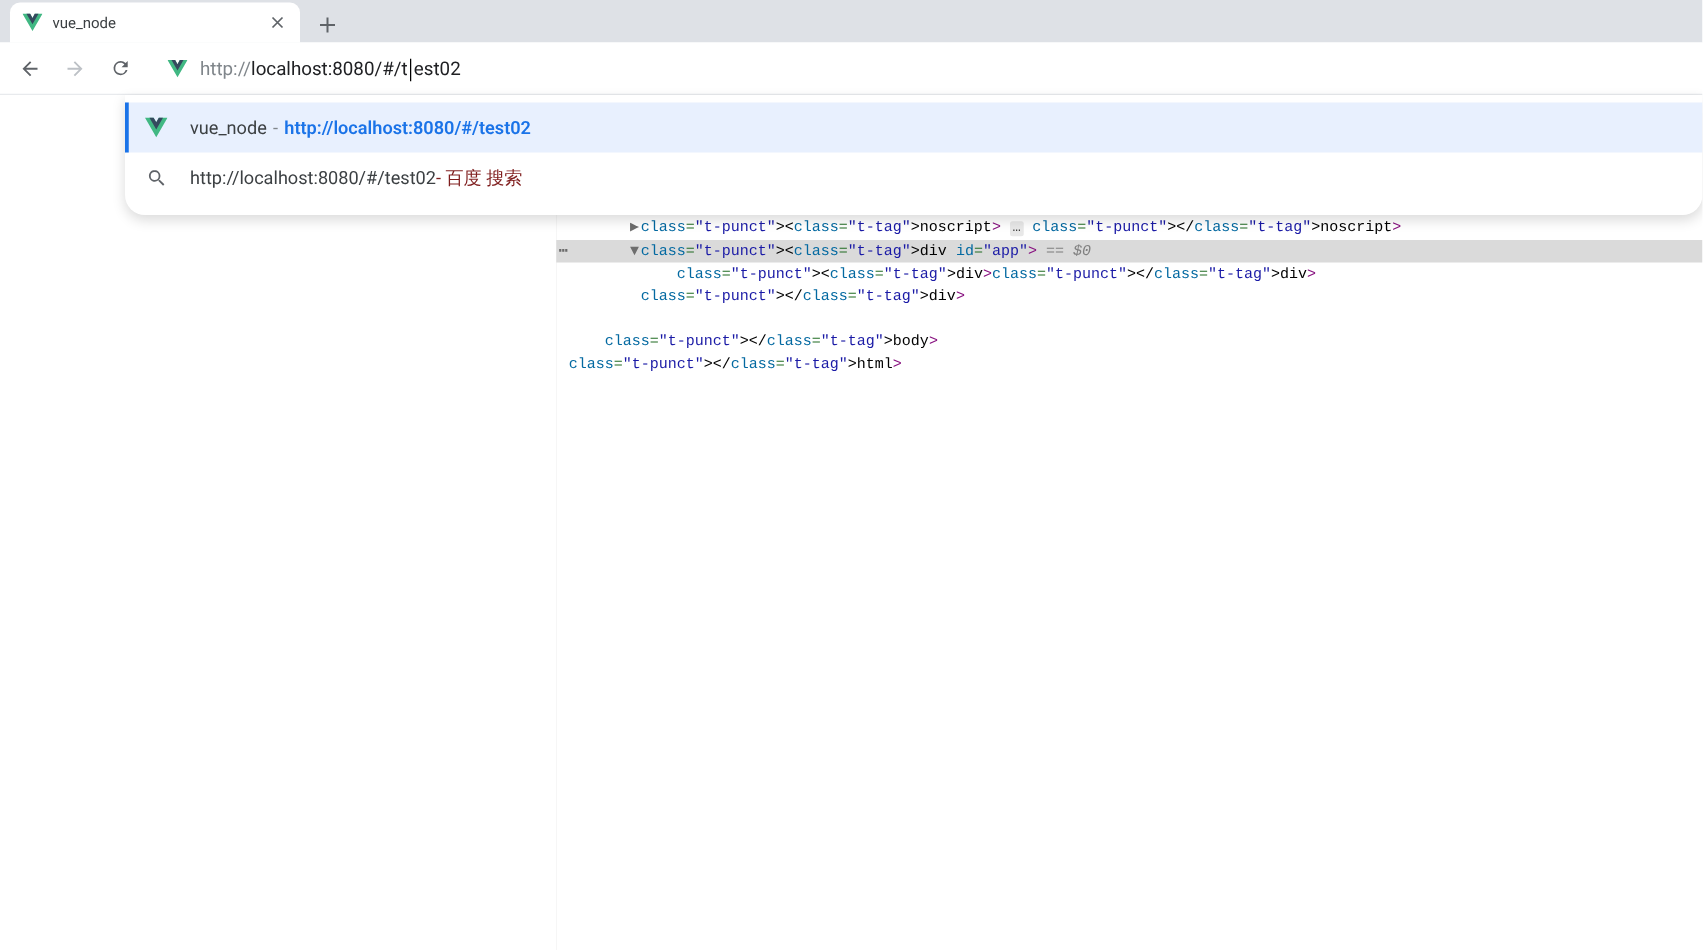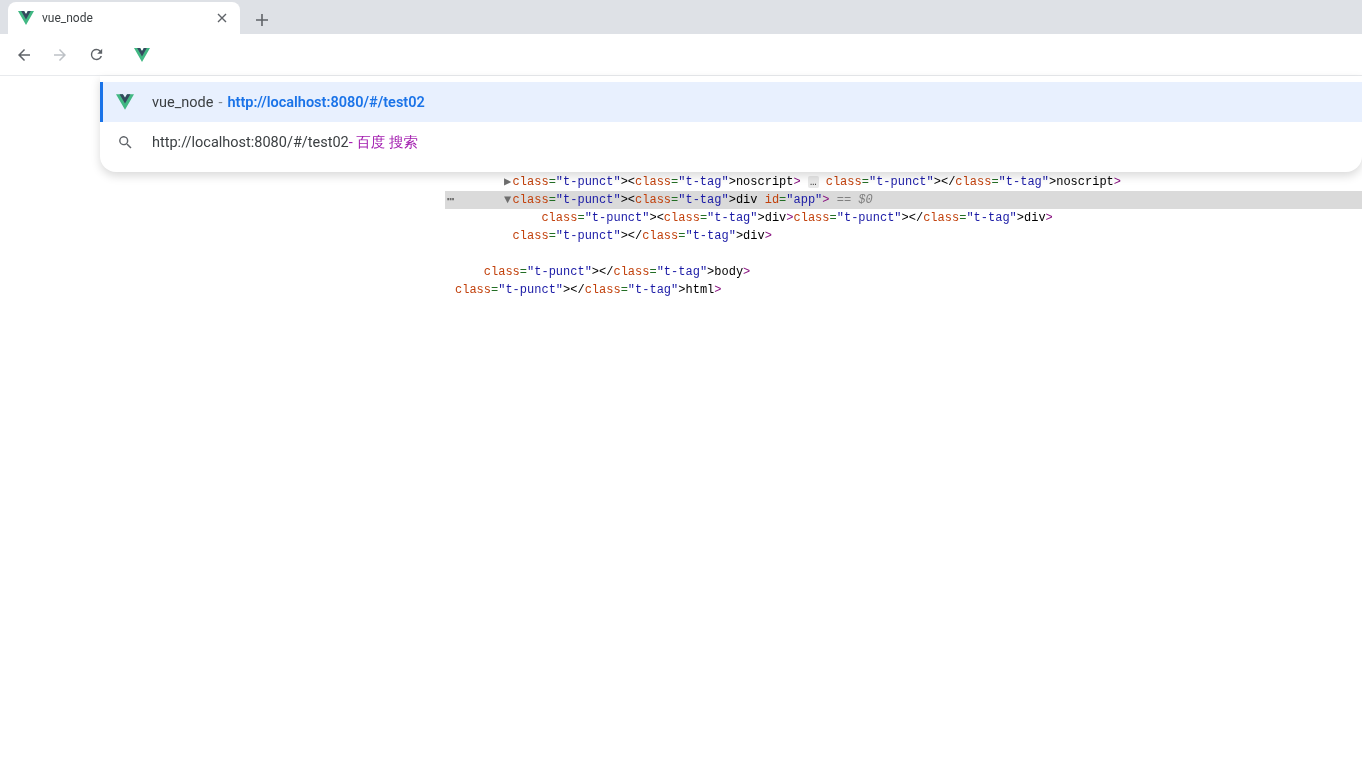--- a/index.html
+++ b/index.html
@@ -159,21 +159,21 @@
       color: #5f6368;
     }
     .sugg-text {
       font-size: 14.5px;
       color: #3c4043;
       display: flex;
       align-items: center;
     }
     .sugg-sep { color: #80868b; margin: 0 5px; }
     .sugg-urlmatch { color: #1a73e8; font-weight: 600; }
-    .sugg-tail-muted { color: #a21caf; }
+    .sugg-tail-muted { color: #7f1d1d; }
 
     
     .devtools-panel {
       position: absolute;
       top: 155px;
       left: 445px;
       right: 0;
       bottom: 0;
       font-family: Menlo, Consolas, "Courier New", monospace;
       font-size: 12px;
@@ -193,21 +193,21 @@
       color: #6b6b6b;
       font-weight: bold;
     }
 
     .arrow {
       display: inline-block;
       width: 10px;
       text-align: center;
       color: #6e6e6e;
     }
-    .t-attr  { color: #c2410c; }
+    .t-attr  { color: #0369a1; }
     .t-val   { color: #1a1aa6; }
     .t-punct { color: #881280; }
     .t-sel   { color: #808080; font-style: italic; }
     .t-cmt   { color: #236e25; }
     .t-ellipsis { color: #3b3b3b; background:#e8e8e8; padding:0 2px; border-radius:2px; font-size:11px;}
 
     
     .splitter {
       position: absolute;
       top: 155px;
@@ -261,20 +261,26 @@
         <path fill="#5f6368" d="M17.65 6.35A7.96 7.96 0 0 0 12 4a8 8 0 1 0 7.73 10h-2.08A6 6 0 1 1 12 6c1.66 0 3.14.69 4.22 1.78L13 11h7V4l-2.35 2.35z"></path>
       </svg>
   </div>
 
   <div class="omnibox">
     <span class="omnibox-favicon vue-icon">
       <svg width="16" height="16" viewBox="0 0 256 221">
           <path fill="#41B883" d="M204.8 0H256L128 220.8 0 0h97.9l30.1 51.6L157.4 0z"></path>
           <path fill="#35495E" d="M50.6 0L128 133 204.8 0h-47.4L128 51.6 97.9 0z"></path>
         </svg>
+    </span>
+    <span class="omnibox-url">
+      <span class="url-muted">http://</span>
+        <span>localhost:8080/#/t</span>
+        <span class="text-caret"></span>
+        <span>est02</span>
     </span>
   </div>
 </div>
 
 <div class="suggestions">
   <div class="suggestion-row selected">
     <span class="sugg-icon vue-icon">
       <svg width="18" height="18" viewBox="0 0 256 221">
           <path fill="#41B883" d="M204.8 0H256L128 220.8 0 0h97.9l30.1 51.6L157.4 0z"></path>
           <path fill="#35495E" d="M50.6 0L128 133 204.8 0h-47.4L128 51.6 97.9 0z"></path>

